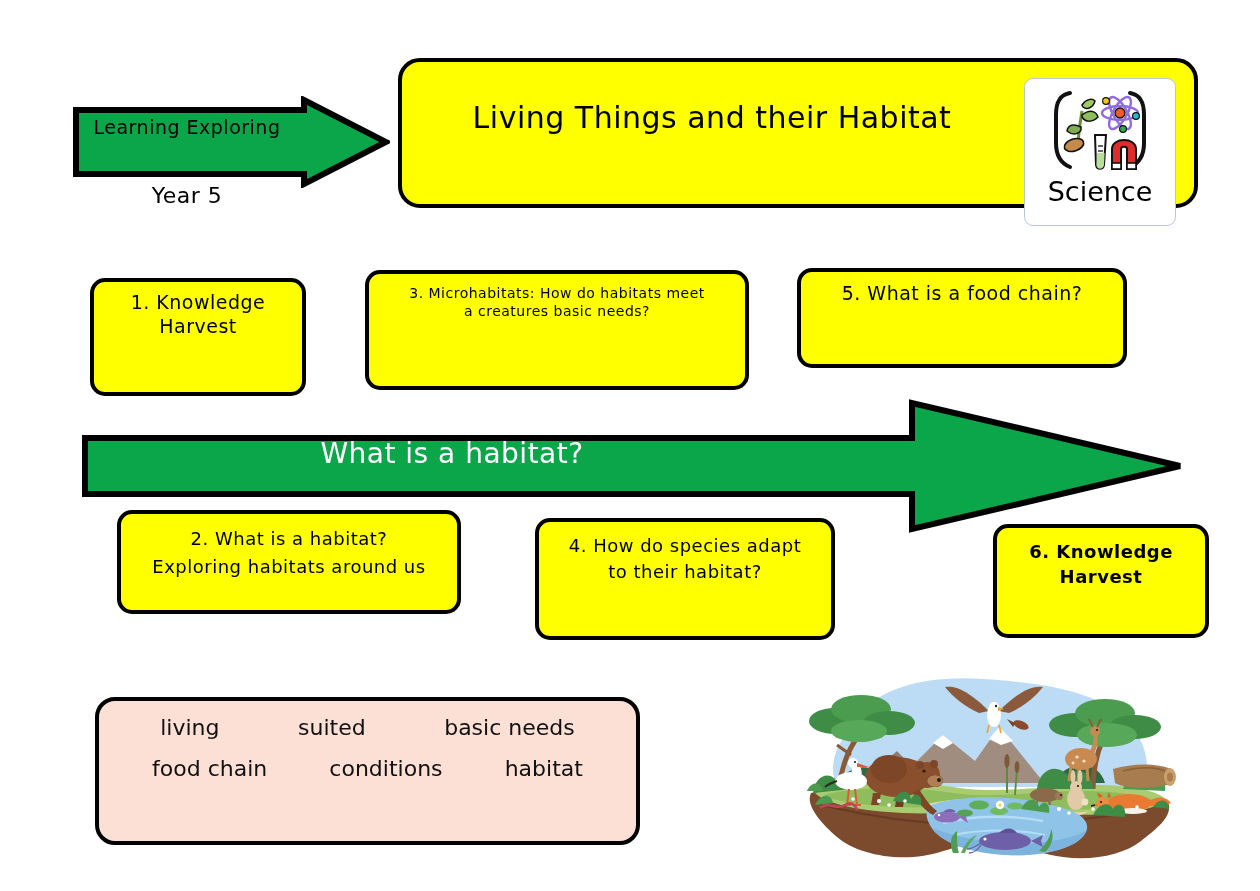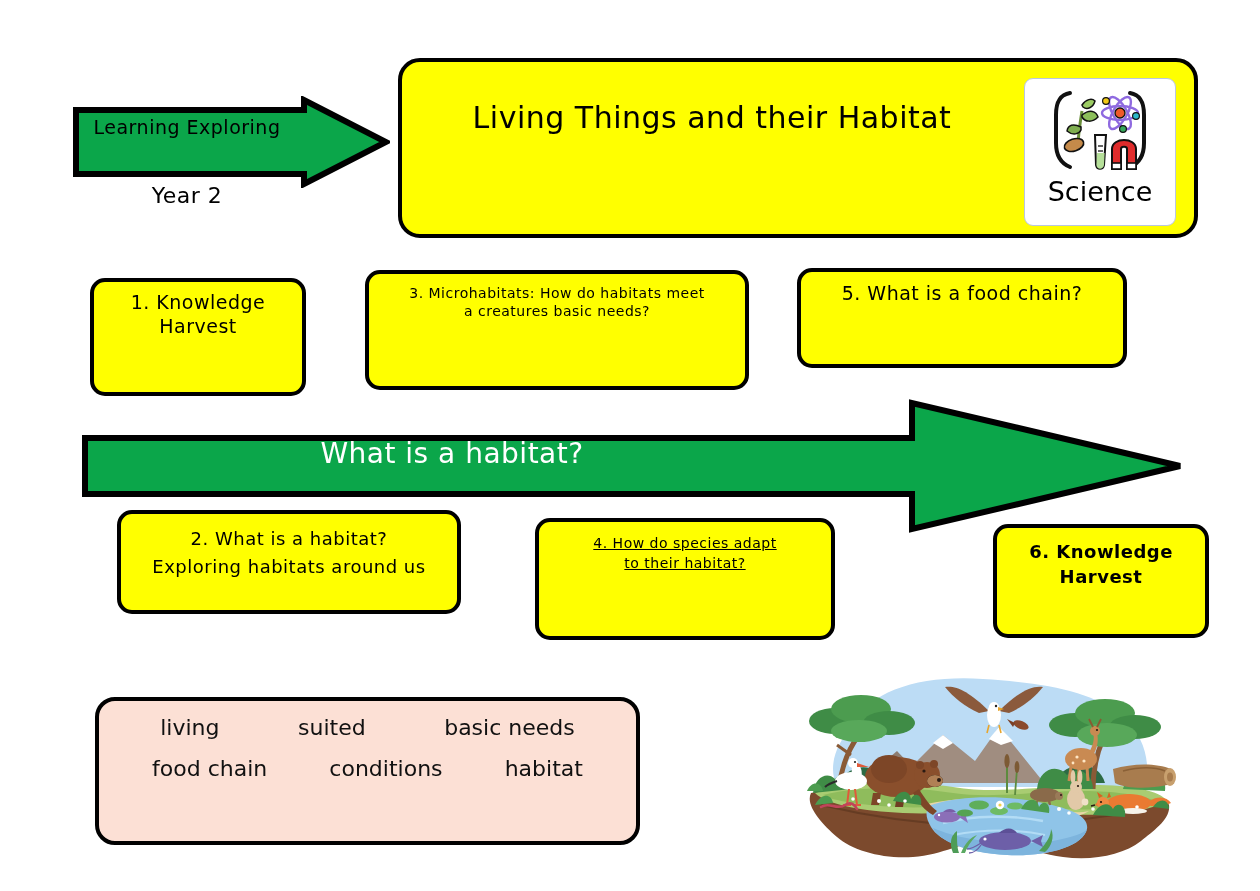--- a/index.html
+++ b/index.html
@@ -30,21 +30,21 @@
     position:absolute;left:78px;top:116px;width:218px;
     font-size:19px;
   }
   .seq-year{
     position:absolute;left:78px;top:182px;width:218px;
     font-size:22px;
   }
 
   
   .title-banner{
-    position:absolute;left:398px;top:58px;width:800px;height:180px;
+    position:absolute;left:398px;top:58px;width:800px;height:150px;
     background:#FFFF00;border:4px solid #000;border-radius:22px;
     box-sizing:border-box;
   }
   .title-text{
     position:absolute;left:30px;top:34px;width:560px;
     font-size:30px;line-height:1.45;
   }
   .science-badge{
     position:absolute;right:18px;top:16px;width:152px;height:148px;
     background:#ffffff;border:1px solid #b9c6e0;border-radius:9px;
@@ -73,21 +73,21 @@
   #card3{left:365px;top:270px;width:384px;height:120px;}
   #card3 .hand{font-size:14px;top:11px;}
 
   #card5{left:797px;top:268px;width:330px;height:100px;}
   #card5 .hand{font-size:19px;top:10px;}
 
   #card2{left:117px;top:510px;width:344px;height:104px;}
   #card2 .hand{font-size:18px;top:11px;line-height:1.55;}
 
   #card4{left:535px;top:518px;width:300px;height:122px;}
-  #card4 .hand{font-size:14px;top:11px;line-height:1.45;text-decoration:underline;}
+  #card4 .hand{font-size:18px;top:11px;line-height:1.45;}
 
   #card6{left:993px;top:524px;width:216px;height:114px;}
   #card6 .hand{font-size:18px;top:11px;line-height:1.4;font-weight:bold;}
 
   
   .big-arrow{position:absolute;left:82px;top:398px;width:1102px;height:136px;}
   .big-arrow svg{display:block;width:100%;height:100%;}
   .big-arrow-label{
     position:absolute;left:82px;top:436px;width:740px;
     font-size:28px;color:#ffffff;
@@ -114,21 +114,21 @@
 <body>
 
 <div class="stage">
 
   <div class="seq-arrow">
     <svg viewBox="0 0 318 92" preserveAspectRatio="none">
       <polygon points="4,14 232,14 232,4 314,46 232,88 232,78 4,78" fill="#0BA64A" stroke="#000" stroke-width="6" stroke-linejoin="miter"></polygon>
     </svg>
   </div>
   <div class="hand seq-label">Learning Exploring</div>
-  <div class="hand seq-year">Year 2</div>
+  <div class="hand seq-year">Year 5</div>
 
   <div class="title-banner">
     <div class="hand title-text">Living Things and their Habitat</div>
 
     <div class="science-badge">
       <svg width="104" height="92" viewBox="0 0 104 92">
 
         <path d="M22 8 C10 10 8 20 8 30 L8 58 C8 70 12 78 22 82" fill="none" stroke="#111" stroke-width="4" stroke-linecap="round"></path>
         <path d="M82 8 C94 10 96 20 96 30 L96 58 C96 70 92 78 82 82" fill="none" stroke="#111" stroke-width="4" stroke-linecap="round"></path>
 

